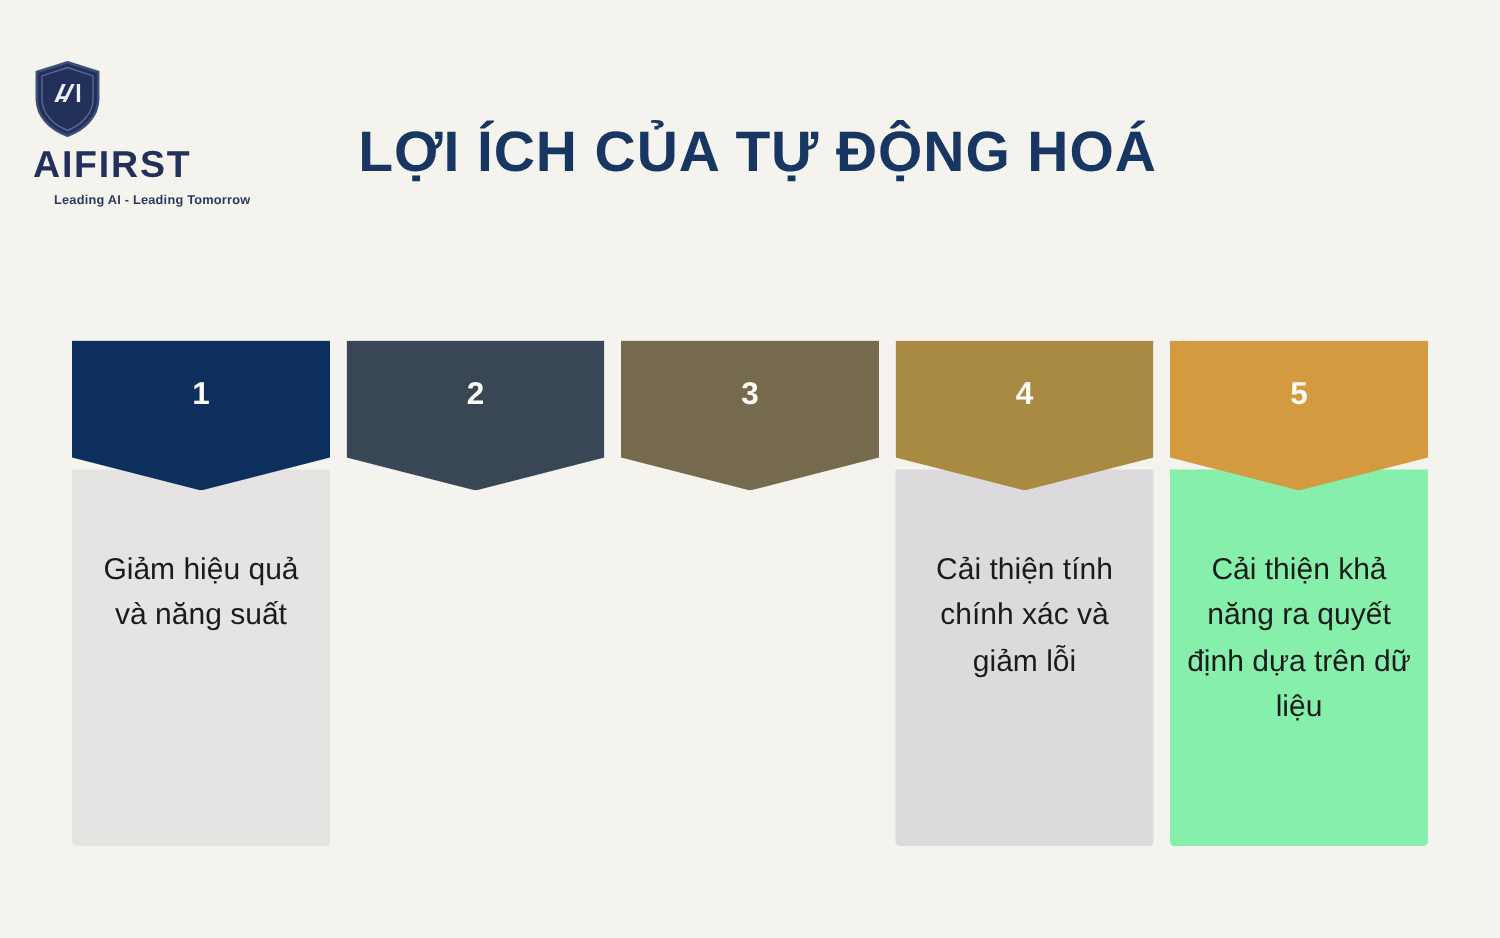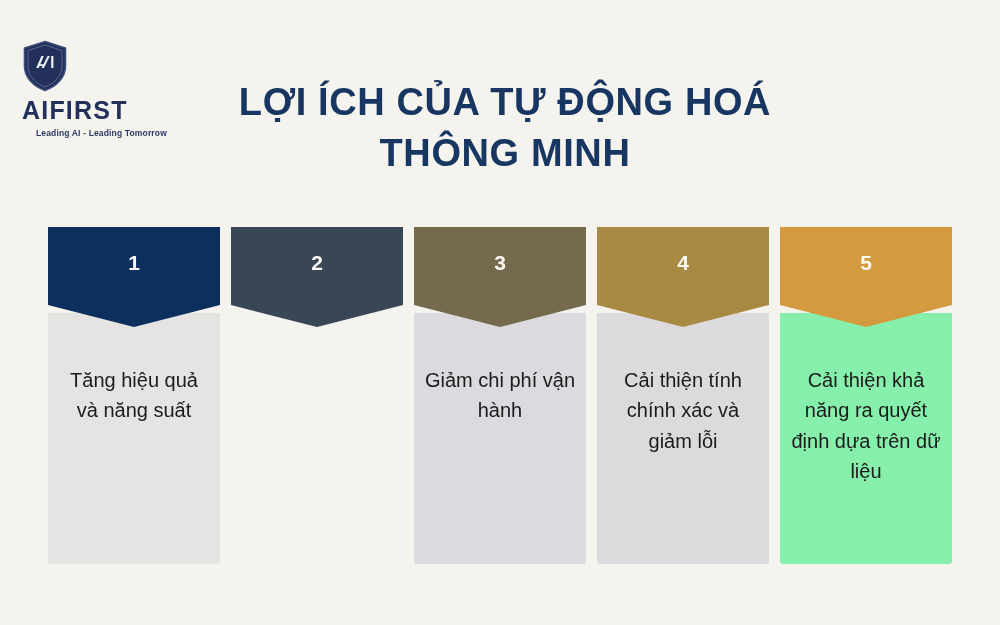--- a/index.html
+++ b/index.html
@@ -129,46 +129,42 @@
     <path d="M14.2 28 L19.4 16 L21.8 16 L16.7 28 Z M17.3 24.2 L22.6 24.2 L23.2 26 L16.8 26 Z" fill="#eef2f8"></path>
     <path d="M19.6 28 L25.6 16 L27.8 16 L21.9 28 Z" fill="#eef2f8"></path>
     <rect x="29.2" y="16" width="2.2" height="12" fill="#eef2f8"></rect>
   </svg>
   <div id="brand-wordmark">AIFIRST</div>
   <div id="brand-tagline">Leading AI - Leading Tomorrow</div>
 </div>
 
 <h1 id="page-title">
   <span class="title-line">LỢI ÍCH CỦA TỰ ĐỘNG HOÁ</span>
-  <span class="title-line">THÔNG MINH</span>
 </h1>
 
 <div id="cards-row">
 
   <div class="benefit-card">
     <div class="card-header" style="background:#0d2f5e">
       <span class="card-number">1</span>
     </div>
     <div class="card-body" style="background:#e5e4e2">
-      <span class="card-body-text">Tăng hiệu quả và năng suất</span>
+      <span class="card-body-text">Giảm hiệu quả và năng suất</span>
     </div>
   </div>
 
   <div class="benefit-card">
     <div class="card-header" style="background:#394656">
       <span class="card-number">2</span>
     </div>
   </div>
 
   <div class="benefit-card">
     <div class="card-header" style="background:#756a4d">
       <span class="card-number">3</span>
-    </div>
-    <div class="card-body" style="background:#dcdade">
-      <span class="card-body-text">Giảm chi phí vận hành</span>
     </div>
   </div>
 
   <div class="benefit-card">
     <div class="card-header" style="background:#a98a43">
       <span class="card-number">4</span>
     </div>
     <div class="card-body" style="background:#dcdadd">
       <span class="card-body-text">Cải thiện tính chính xác và giảm lỗi</span>
     </div>

